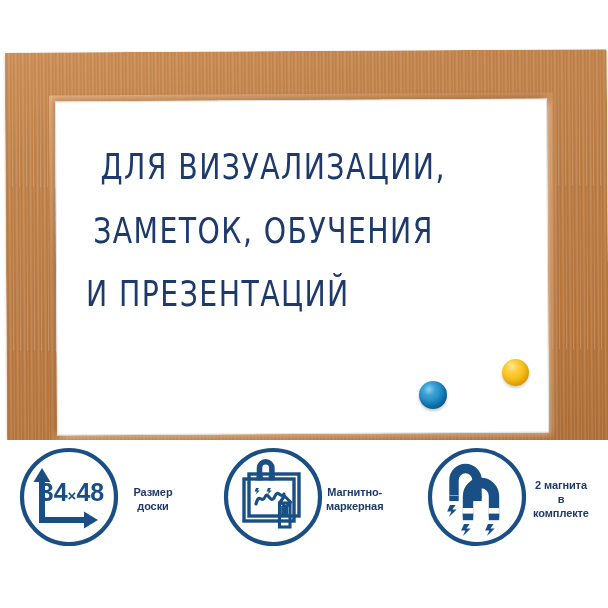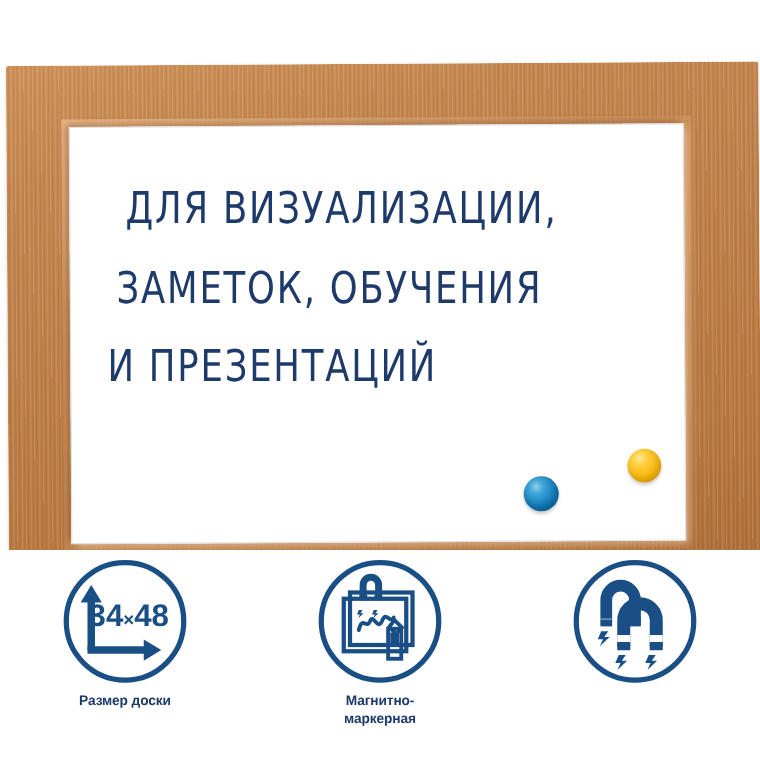--- a/index.html
+++ b/index.html
@@ -118,21 +118,21 @@
     display: flex;
     justify-content: center;
     align-items: flex-start;
     gap: 36px;
     padding-top: 4px;
     background: #ffffff;
   }
   .feature {
     width: 168px;
     display: flex;
-    flex-direction: column;
+    flex-direction: row;
     align-items: center;
   }
   .feature-circle {
     width: 106px;
     height: 106px;
     display: flex;
     align-items: center;
     justify-content: center;
   }
   .feature-label {
@@ -228,17 +228,19 @@
           <rect x="38.8" y="64" width="10.4" height="6" fill="#ffffff"></rect>
           <rect x="64.8" y="64" width="10.4" height="6" fill="#ffffff"></rect>
           <rect x="38.8" y="69.6" width="10.4" height="6.6" fill="#1a4f86"></rect>
           <rect x="64.8" y="69.6" width="10.4" height="6.6" fill="#1a4f86"></rect>
 
           <path d="M26 61 l5.6 0 -3.2 4.6 4.3 0 -7.8 7.4 2.5 -5.6 -4.2 0 Z" fill="#1a4f86"></path>
           <path d="M40 80 l5.6 0 -3.2 4.6 4.3 0 -7.8 7.4 2.5 -5.6 -4.2 0 Z" fill="#1a4f86"></path>
           <path d="M64 80 l5.6 0 -3.2 4.6 4.3 0 -7.8 7.4 2.5 -5.6 -4.2 0 Z" fill="#1a4f86"></path>
         </svg>
       </div>
+      <div class="feature-label">2 магнита
+в комплекте</div>
     </div>
 
   </div>
 
 </div>
 
 </body></html>

